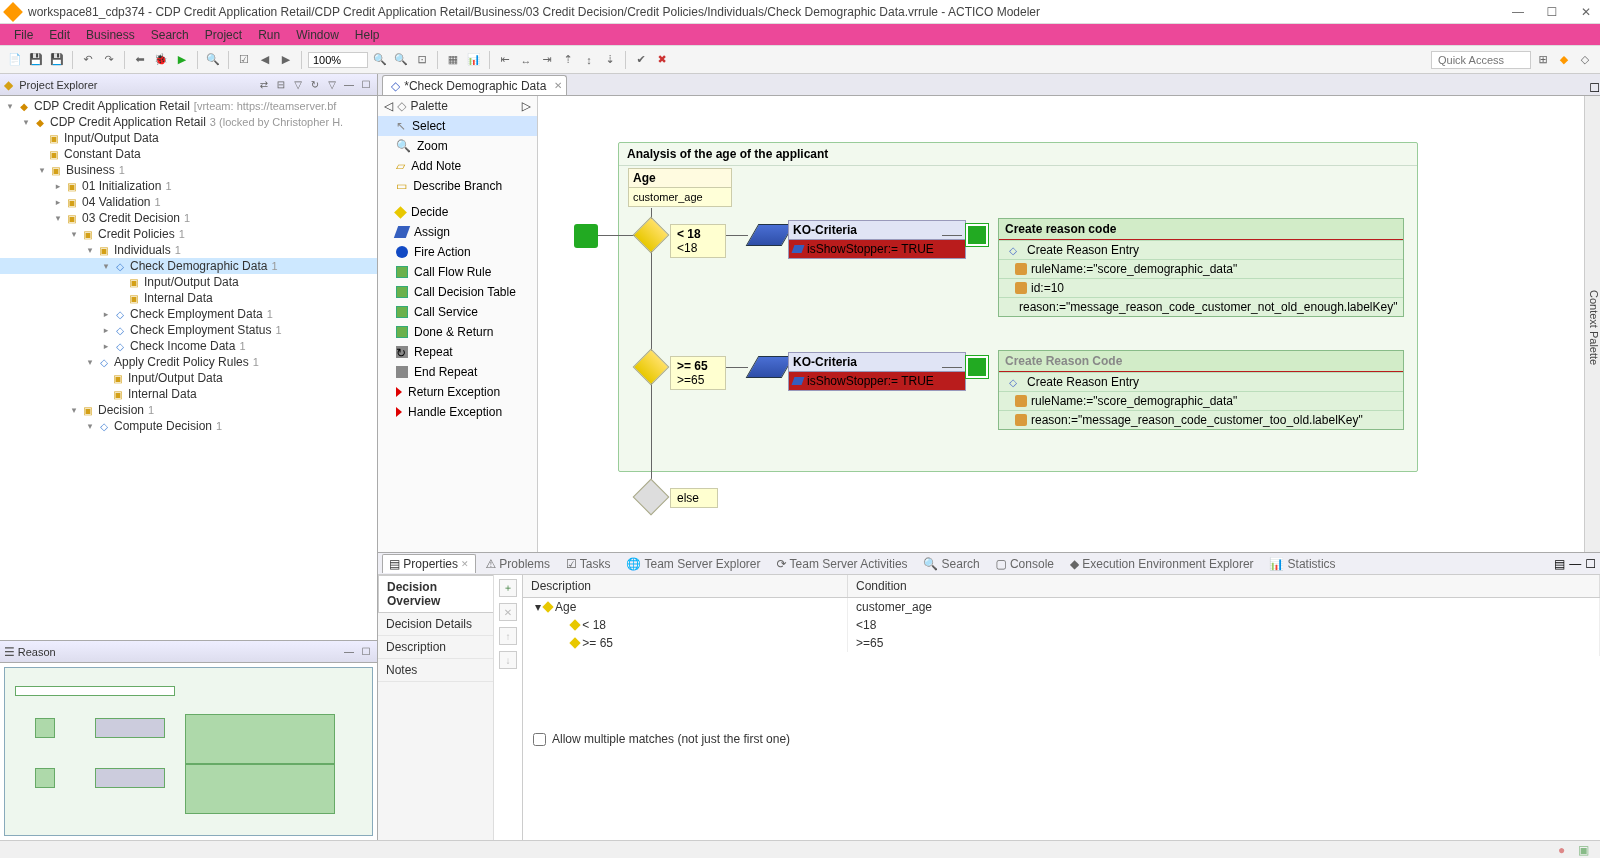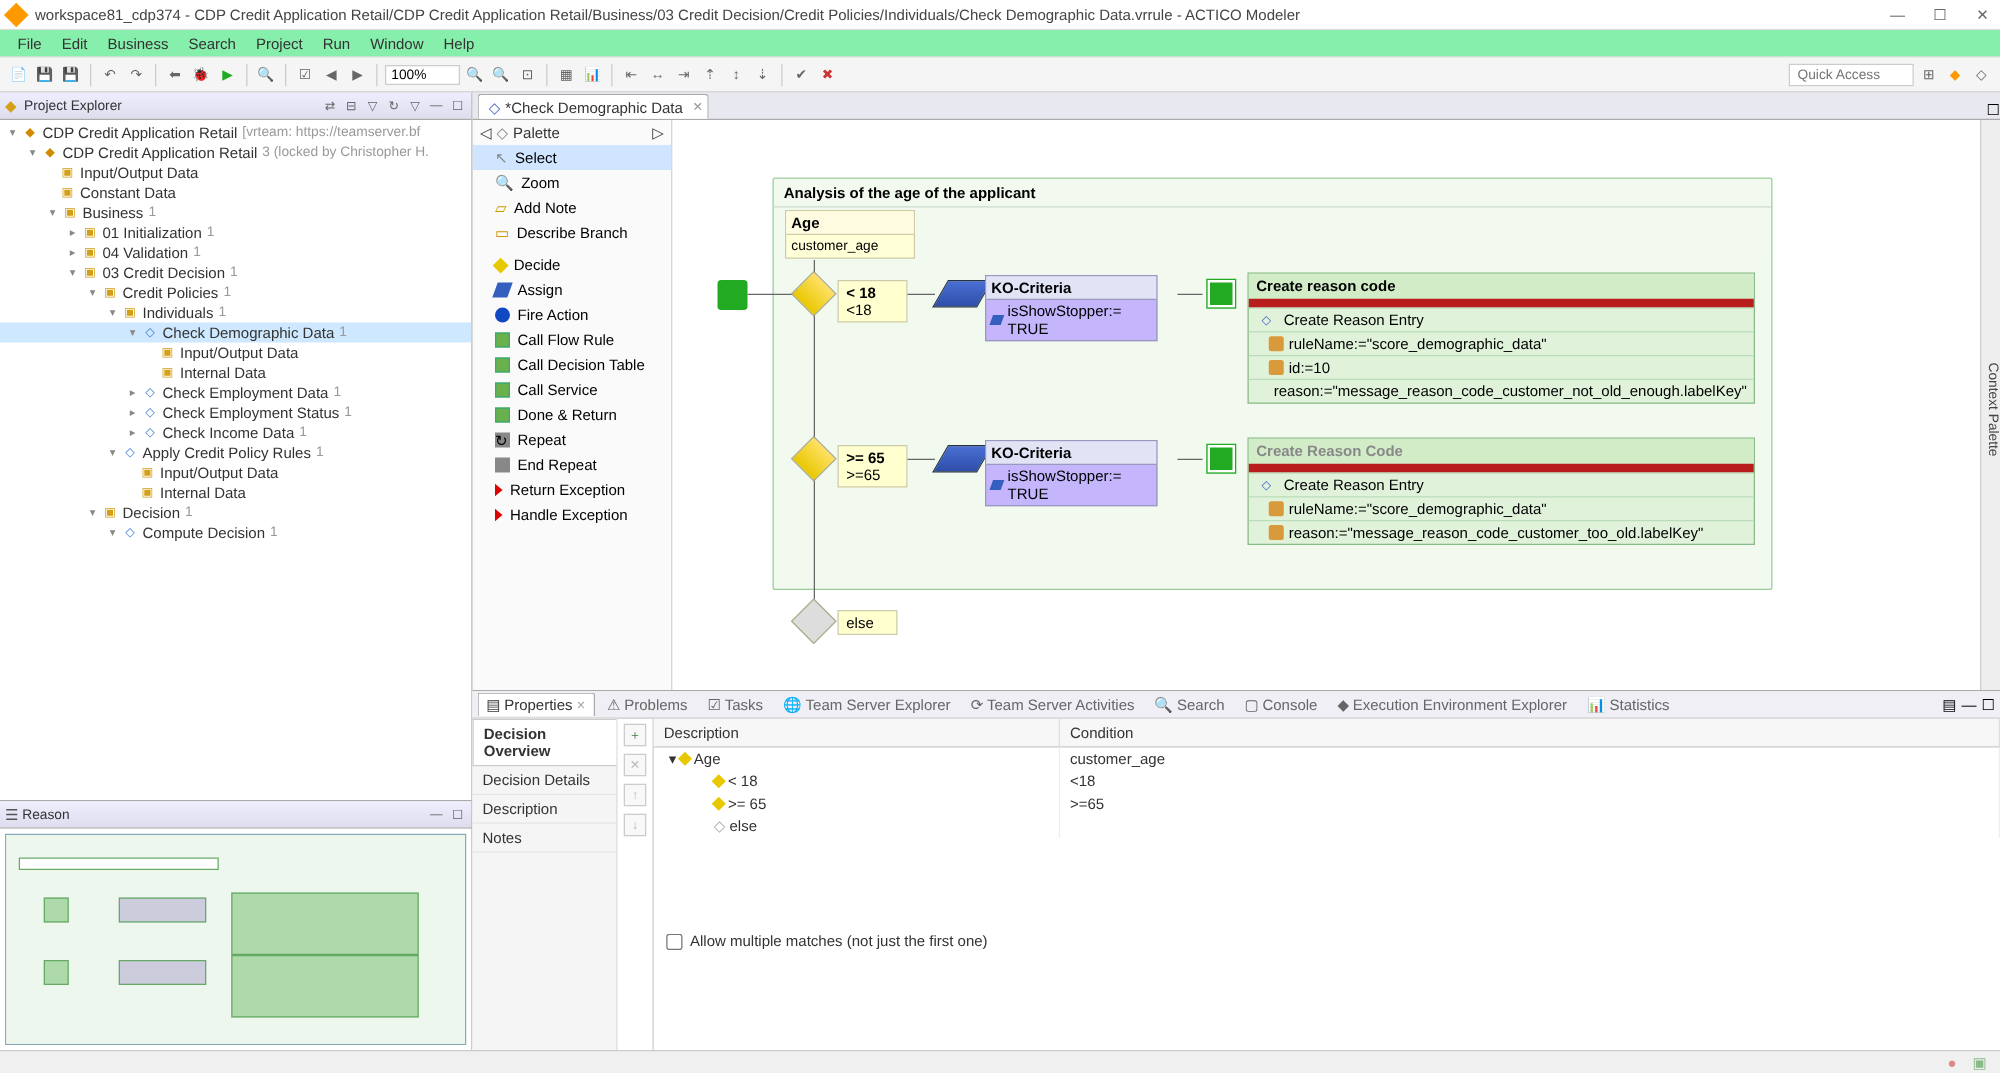--- a/index.html
+++ b/index.html
@@ -6,21 +6,21 @@
 body { background: #f0f0f0; width: 1600px; height: 858px; overflow: hidden; display: flex; flex-direction: column; }
 
 
 .titlebar { height: 24px; background: #fff; display: flex; align-items: center; padding: 0 6px; border-bottom: 1px solid #ddd; }
 .titlebar .app-icon { width: 14px; height: 14px; background: #f90; transform: rotate(45deg); margin-right: 8px; }
 .titlebar .title { flex: 1; color: #444; font-size: 12px; }
 .titlebar .win-btns { display: flex; gap: 18px; }
 .titlebar .win-btn { width: 16px; height: 16px; display: flex; align-items: center; justify-content: center; cursor: pointer; color: #666; }
 
 
-.menubar { height: 22px; background: #86efac; display: flex; align-items: center; padding: 0 6px; border-bottom: 1px solid #ddd; }
+.menubar { height: 22px; background: #ec4899; display: flex; align-items: center; padding: 0 6px; border-bottom: 1px solid #ddd; }
 .menubar .menu-item { padding: 2px 8px; cursor: pointer; color: #333; }
 
 
 .toolbar { height: 28px; background: #f5f5f5; display: flex; align-items: center; padding: 0 6px; border-bottom: 1px solid #ccc; gap: 3px; }
 .tb-btn { width: 18px; height: 18px; display: inline-flex; align-items: center; justify-content: center; cursor: pointer; color: #666; font-size: 11px; }
 .tb-sep { width: 1px; height: 18px; background: #ccc; margin: 0 3px; }
 .tb-zoom { width: 60px; border: 1px solid #ccc; padding: 1px 4px; background: #fff; font-size: 11px; }
 .quick-access { margin-left: auto; border: 1px solid #ccc; padding: 2px 6px; background: #fff; width: 100px; color: #888; font-size: 11px; }
 
 
@@ -78,26 +78,26 @@
 .analysis-box { position: absolute; left: 80px; top: 46px; width: 800px; height: 330px; background: #f2f9ee; border: 1px solid #9c9; border-radius: 2px; }
 .analysis-title { padding: 4px 8px; font-weight: bold; border-bottom: 1px solid #cdc; font-size: 12px; }
 .age-box { position: absolute; left: 90px; top: 72px; width: 104px; background: #ffffd8; border: 1px solid #cca; }
 .age-box .h { background: #fffbe0; padding: 2px 4px; font-weight: bold; border-bottom: 1px solid #cca; }
 .age-box .b { padding: 3px 4px; font-size: 11px; }
 .start-node { position: absolute; left: 36px; top: 128px; width: 24px; height: 24px; background: #2a2; border-radius: 3px; }
 .dec-diamond { position: absolute; width: 26px; height: 26px; background: linear-gradient(#ffe066,#e8c800); transform: rotate(45deg); border: 1px solid #aa8; }
 .cond-box { position: absolute; background: #ffffd0; border: 1px solid #cca; padding: 2px 6px; font-size: 11px; }
 .cond-box .h { font-weight: bold; }
 .para-node { position: absolute; width: 36px; height: 22px; background: linear-gradient(#4a6fd4,#2e4ea8); transform: skewX(-30deg); border: 1px solid #234; }
-.ko-box { position: absolute; width: 138px; background: #c4b5fd; border: 1px solid #99b; font-size: 11px; }
+.ko-box { position: absolute; width: 178px; background: #b91c1c; border: 1px solid #99b; font-size: 11px; }
 .ko-box .h { padding: 2px 4px; font-weight: bold; background: #e0e4f5; border-bottom: 1px solid #99b; }
 .ko-box .b { padding: 2px 4px; display:flex; align-items:center; gap:4px; }
 .done-node { position: absolute; width: 22px; height: 22px; background: #2a2; border: 2px solid #fff; outline: 1px solid #2a2; }
 .reason-box { position: absolute; width: 406px; background: #e0f2da; border: 1px solid #8b8; font-size: 11px; }
-.reason-box .h { padding: 3px 6px; font-weight: bold; background: #d2ecc8; border-bottom: 7px solid #b91c1c; }
+.reason-box .h { padding: 3px 6px; font-weight: bold; background: #d2ecc8; border-bottom: 1px solid #b91c1c; }
 .reason-box .row { padding: 2px 6px; border-top: 1px solid #bdb; display:flex; align-items:center; gap:4px; }
 .reason-box .sub { padding-left: 16px; }
 .mini-icon { display:inline-block; width:12px; height:12px; background:#d99a3b; border-radius:2px; }
 .line-h { position: absolute; height: 1px; background: #666; }
 .line-v { position: absolute; width: 1px; background: #666; }
 
 
 .ctx-pal { width: 16px; background: #eee; border-left: 1px solid #ccc; writing-mode: vertical-rl; text-align: center; font-size: 11px; color: #444; padding-top: 8px; }
 
 
@@ -588,21 +588,20 @@
           </div>
           <div class="bp-row">
             <div class="col-desc" style="padding-left:48px"><span class="pi-icon pi-diamond" style="width:8px;height:8px;display:inline-block"></span> <span>&lt; 18</span></div>
             <div class="col-cond">&lt;18</div>
           </div>
           <div class="bp-row">
             <div class="col-desc" style="padding-left:48px"><span class="pi-icon pi-diamond" style="width:8px;height:8px;display:inline-block"></span> <span>&gt;= 65</span></div>
             <div class="col-cond">&gt;=65</div>
           </div>
           <div class="bp-row">
-            <div class="col-desc" style="padding-left:48px"><span style="color:#aaa">◇</span> <span>else</span></div>
             <div class="col-cond"></div>
           </div>
           <div style="height:70px"></div>
           <div class="bp-foot">
             <input type="checkbox" style="">
             <span>Allow multiple matches (not just the first one)</span>
           </div>
         </div>
       </div>
     </div>

